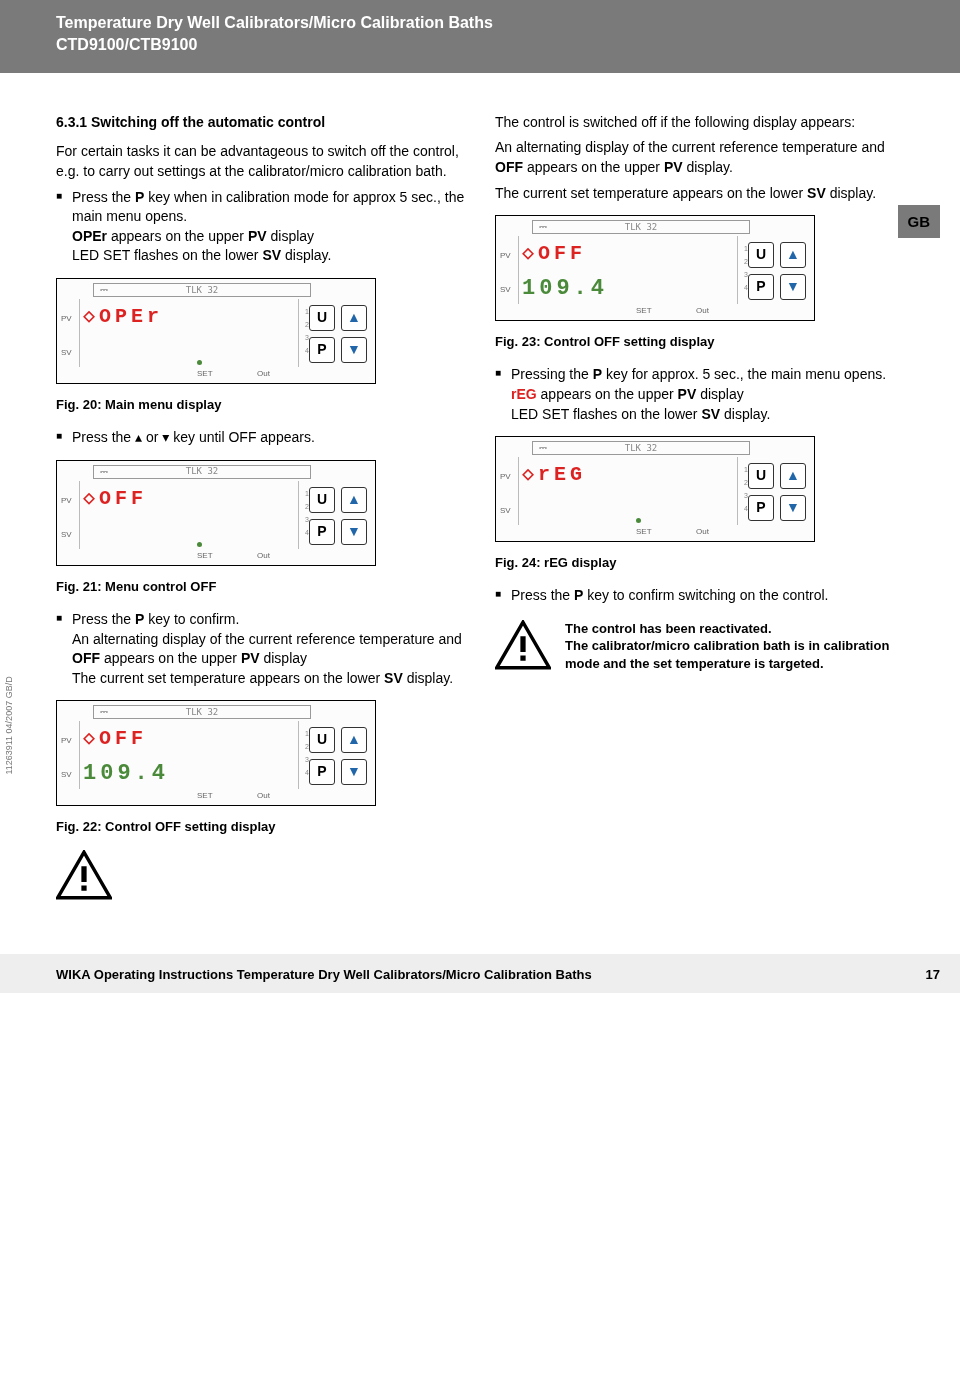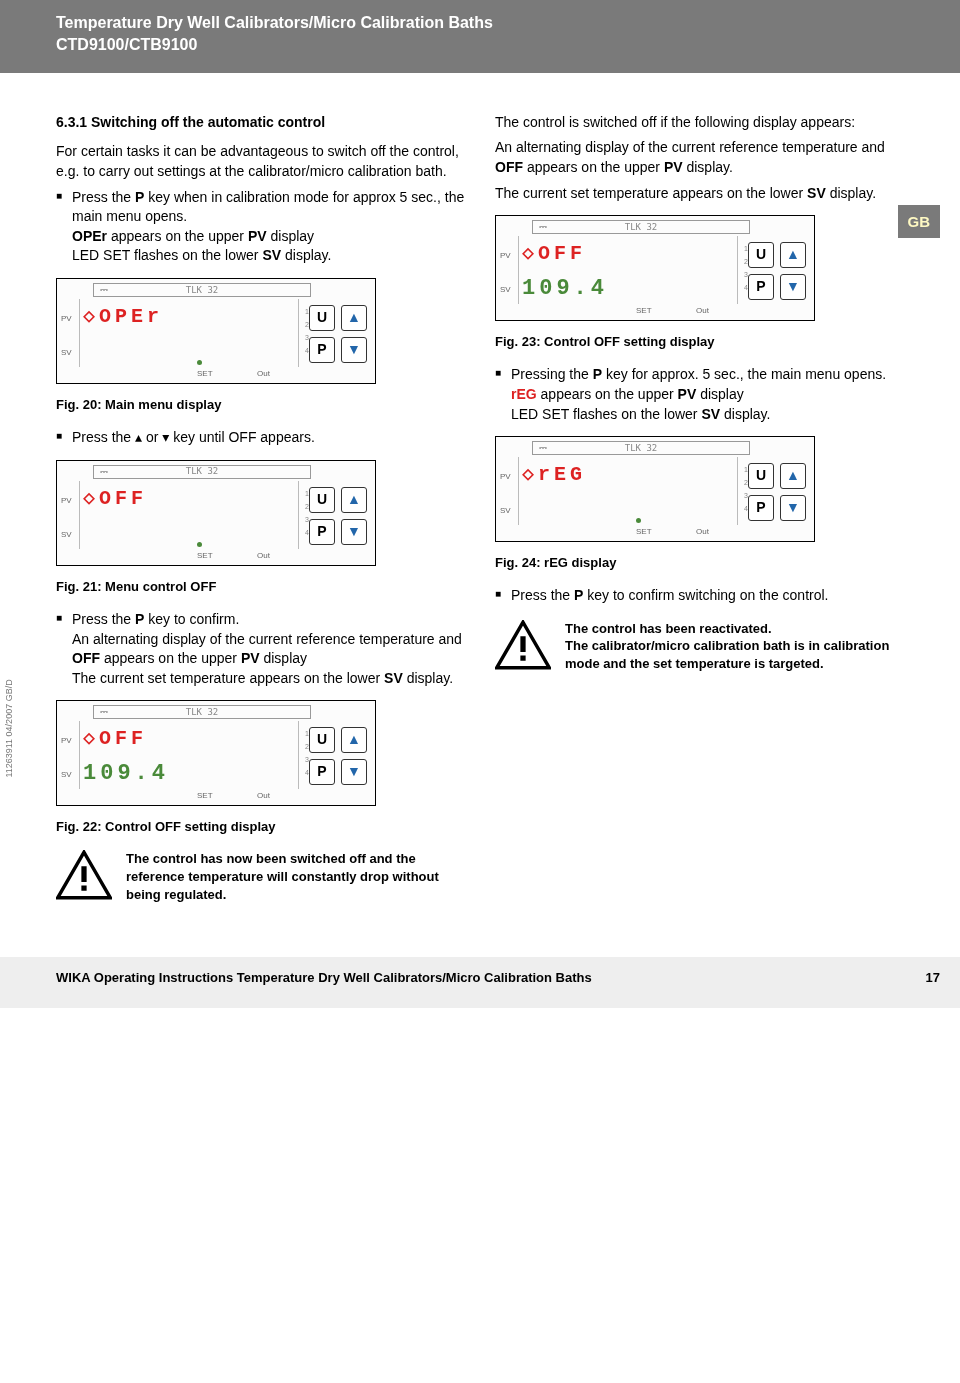--- a/index.html
+++ b/index.html
@@ -16,21 +16,21 @@
     color: #fff;
     padding: 12px 20px 16px 56px;
     font-weight: bold;
     font-size: 16px;
   }
   .lang-tab {
     position: absolute;
     right: 20px;
     top: 132px;
     background: #7a7a7a;
-    color: #fef9c3;
+    color: #000000;
     padding: 6px 10px;
     font-weight: bold;
     font-size: 15px;
   }
   .content {
     padding: 40px 56px 20px 56px;
     position: relative;
   }
   .columns {
     display: flex;
@@ -169,21 +169,21 @@
     margin: 14px 0;
     justify-content: space-between;
   }
   .warn-icon {
     flex: 0 0 56px;
     height: 50px;
   }
   .warn-text { font-weight: bold; font-size: 13px; line-height: 1.35; }
   .page-footer {
     background: #eee;
-    padding: 12px 20px 21px 56px;
+    padding: 12px 20px 8px 56px;
     font-weight: bold;
     font-size: 13px;
     display: flex;
     justify-content: space-between;
     margin-top: 20px;
   }
   .side-code {
     position: absolute;
     left: 16px;
     bottom: 160px;
@@ -322,21 +322,20 @@
       </div>
 
       <div class="fig-caption">Fig. 22: Control OFF setting display</div>
 
       <div class="warning-row">
         <svg class="warn-icon" viewBox="0 0 64 56">
           <polygon points="32,2 62,54 2,54" fill="none" stroke="#000" stroke-width="4"></polygon>
           <rect x="29" y="18" width="6" height="18" fill="#000"></rect>
           <rect x="29" y="40" width="6" height="6" fill="#000"></rect>
         </svg>
-        <div class="warn-text">The control has now been switched off and the reference temperature will constantly drop without being regulated.</div>
       </div>
     </div>
 
     <div class="col">
       <p>The control is switched off if the following display appears:</p>
       <p>
         <span>An alternating display of the current reference temperature and </span><b>OFF</b><span> appears on the upper </span><b>PV</b><span> display.</span>
       </p>
       <p>
         <span>The current set temperature appears on the lower </span><b>SV</b><span> display.</span>

